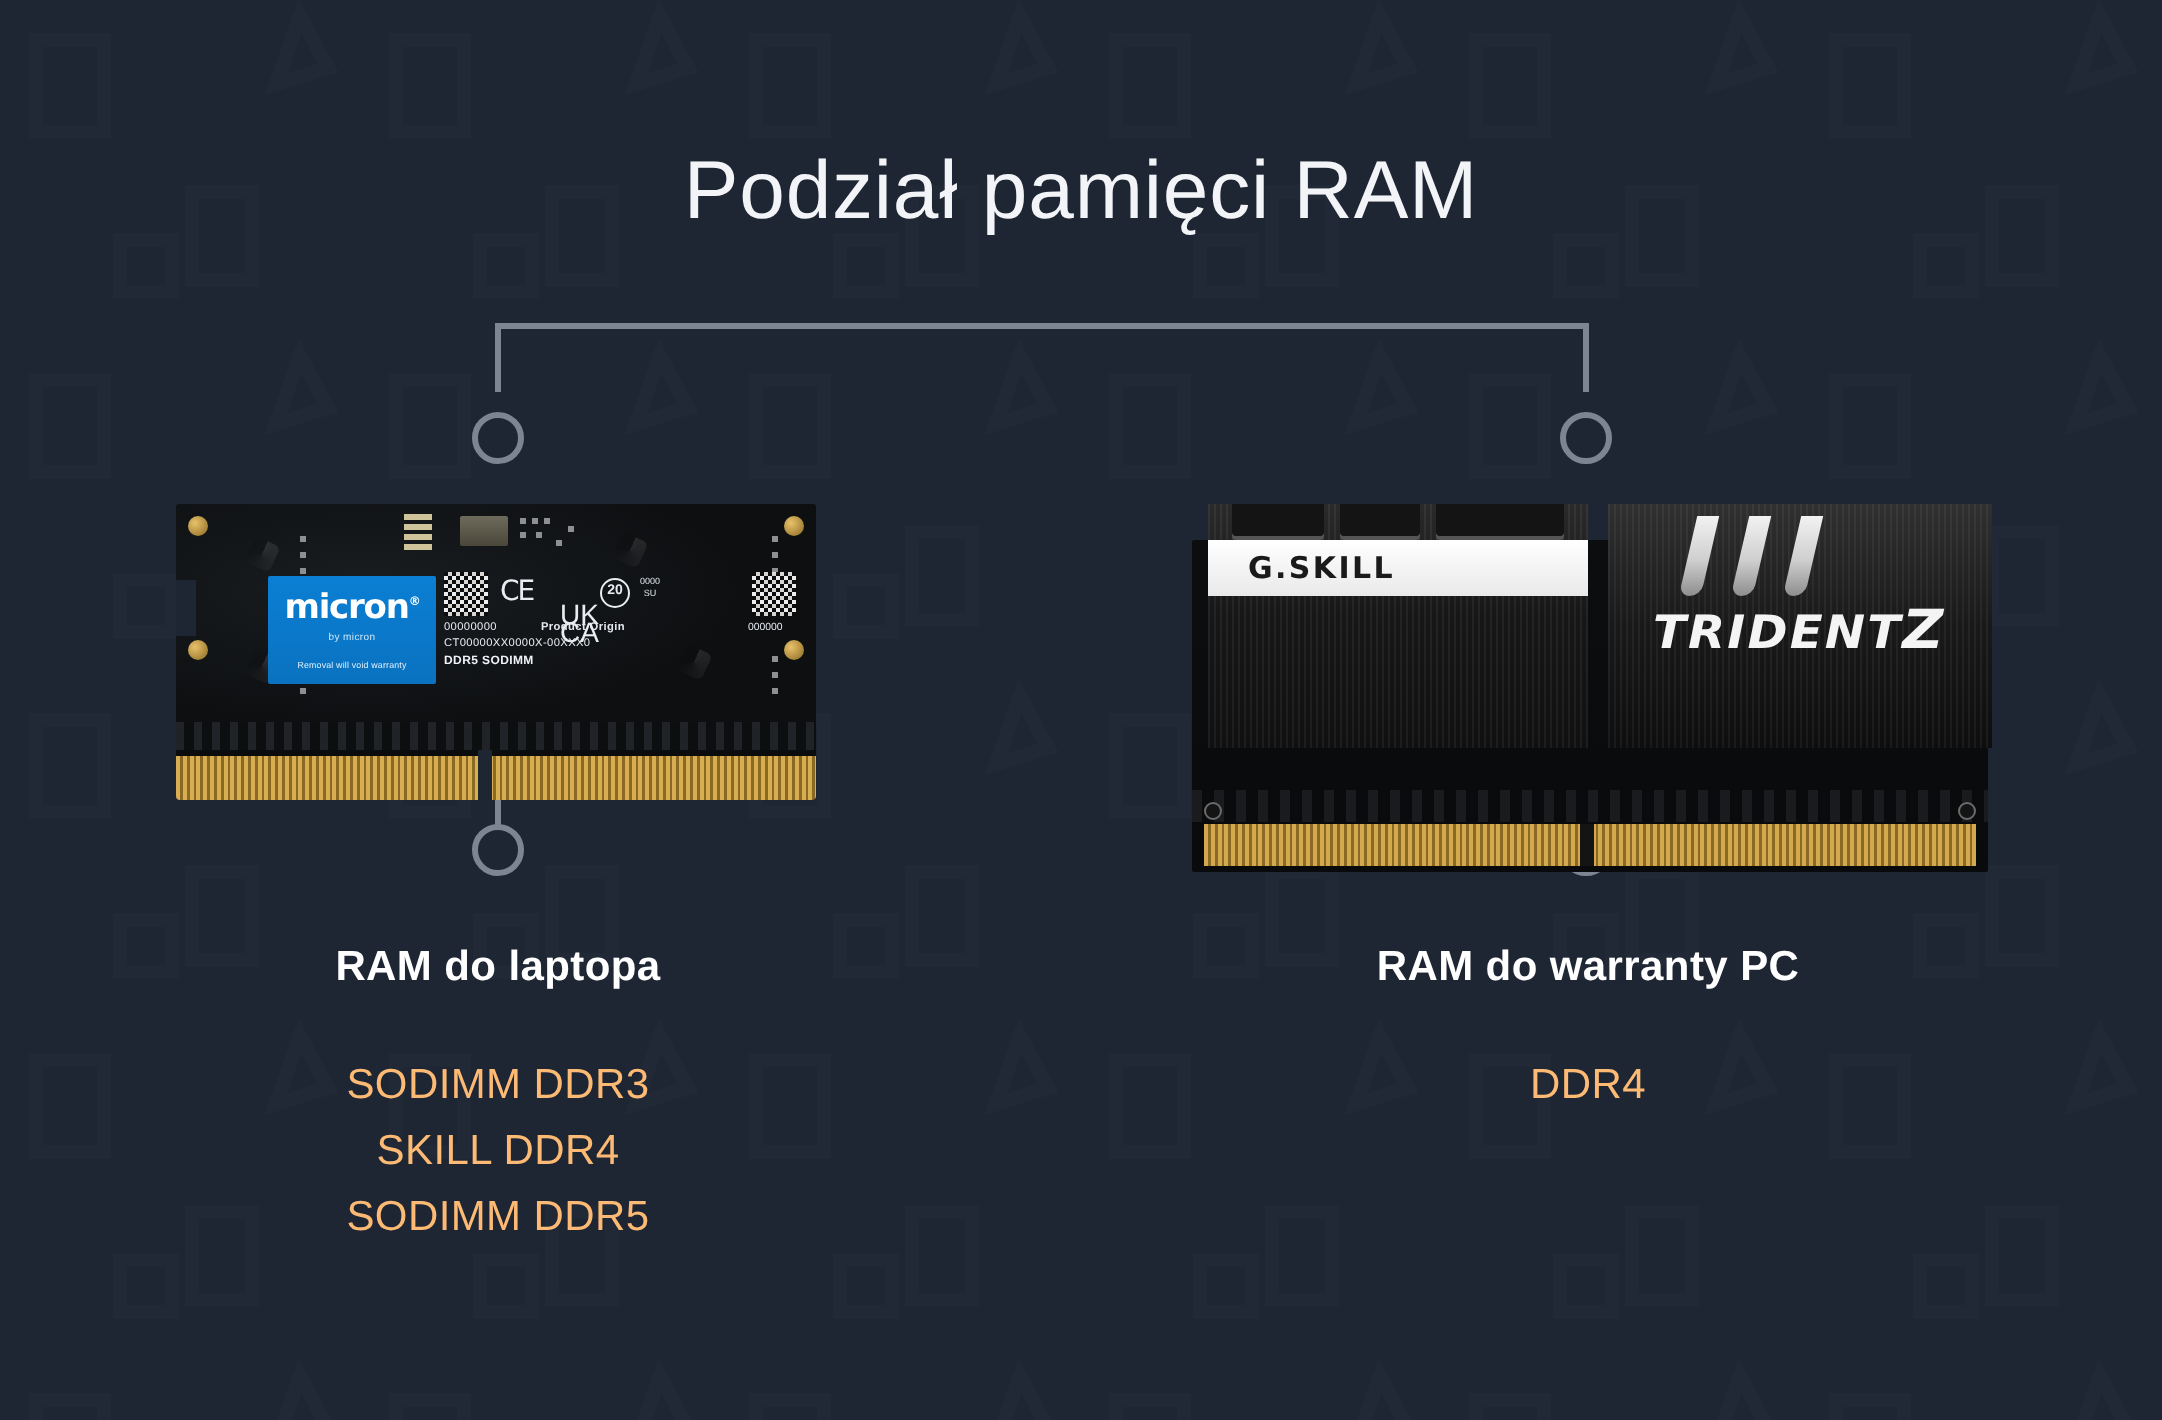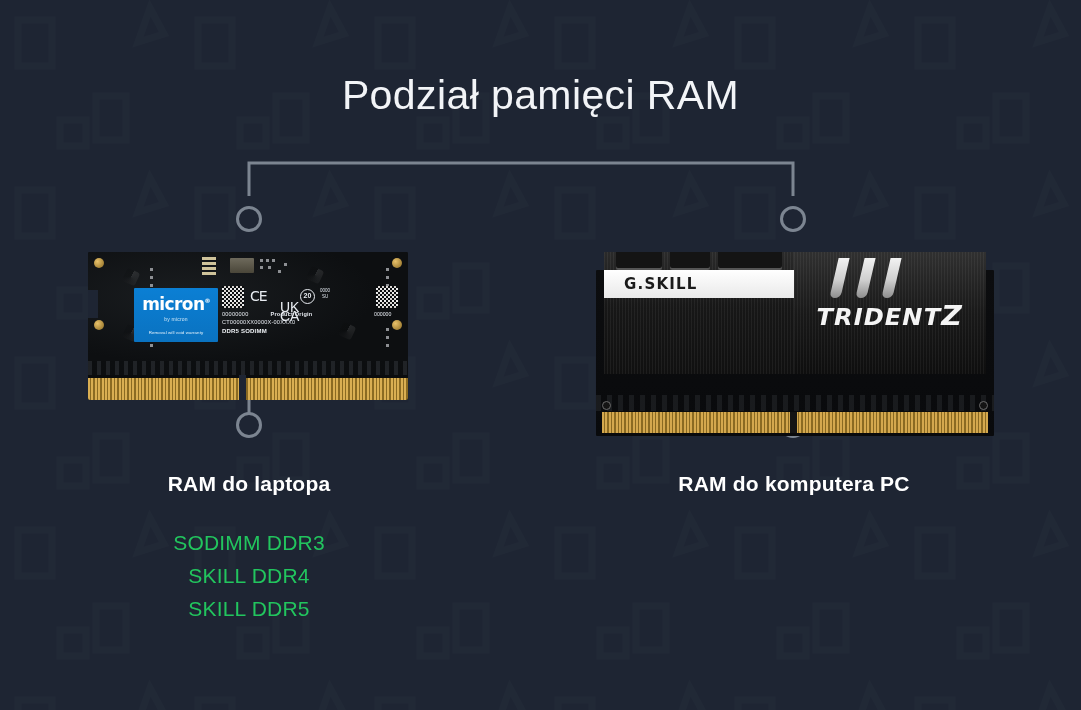--- a/index.html
+++ b/index.html
@@ -135,21 +135,21 @@
     display:flex; align-items:center;
   }
   .hs-white .gs {
     margin-left:20px; font-size:15px; font-weight:700; color:#1a1a1a;
     letter-spacing:1.2px; font-family:"DejaVu Sans", sans-serif;
   }
   .fin-slot { position:absolute; top:0; height:18px; background:#141414; border-radius:0 0 2px 2px;
               box-shadow:inset 0 -2px 0 rgba(255,255,255,.28); }
 
   .hs-right {
-    position:absolute; left:198px; top:0; width:192px; height:122px;
+    position:absolute; left:208px; top:0; width:192px; height:122px;
     background:
       repeating-linear-gradient(90deg, rgba(255,255,255,.05) 0 1px, rgba(0,0,0,0) 1px 3px),
       linear-gradient(180deg,#303030 0%,#191919 50%,#0e0e0e 100%);
   }
   .tz-fin { position:absolute; top:6px; width:11px; height:40px;
             background:linear-gradient(180deg,#f2f2f2 0%,#cfcfcf 55%,#8e8e8e 100%);
             transform:skewX(-13deg); border-radius:0 0 6px 6px; }
   .tz-logo {
     position:absolute; left:26px; top:48px;
     font-size:23px; font-weight:700; font-style:italic; color:#f4f4f4;
@@ -174,21 +174,21 @@
   
   .col-caption { position:absolute; text-align:center; }
   #caption-left  { left:88px;  width:322px; top:472px; }
   #caption-right { left:596px; width:396px; top:472px; }
   .col-title {
     font-size:21px; font-weight:700; color:#ffffff; letter-spacing:.2px;
   }
   .col-list { margin-top:30px; }
   .col-list li {
     list-style:none; font-size:21px; font-weight:300;
-    color:#22c55e; line-height:33px; letter-spacing:.2px;
+    color:#fdba74; line-height:33px; letter-spacing:.2px;
   }
 </style>
 </head>
 <body>
 
 <svg id="watermark" viewBox="0 0 1081 710" preserveAspectRatio="none" aria-hidden="true">
   <defs>
     <pattern id="wm" width="180" height="170" patternUnits="userSpaceOnUse">
       <g fill="none" stroke="#2a323f" stroke-width="7" opacity=".55">
         <path d="M18 20 h34 v46 h-34 z"></path>
@@ -322,21 +322,22 @@
     <div class="dimm-gold"></div>
     <div class="dimm-notch"></div>
   </div>
 </div>
 
 <div class="col-caption" id="caption-left">
   <div class="col-title">RAM do laptopa</div>
   <ul class="col-list">
     <li>SODIMM DDR3</li>
     <li>SKILL DDR4</li>
-    <li>SKILL DDR5</li>
+    <li>SODIMM DDR5</li>
   </ul>
 </div>
 
 <div class="col-caption" id="caption-right">
-  <div class="col-title">RAM do komputera PC</div>
+  <div class="col-title">RAM do warranty PC</div>
   <ul class="col-list">
+    <li>DDR4</li>
   </ul>
 </div>
 
 </body></html>

